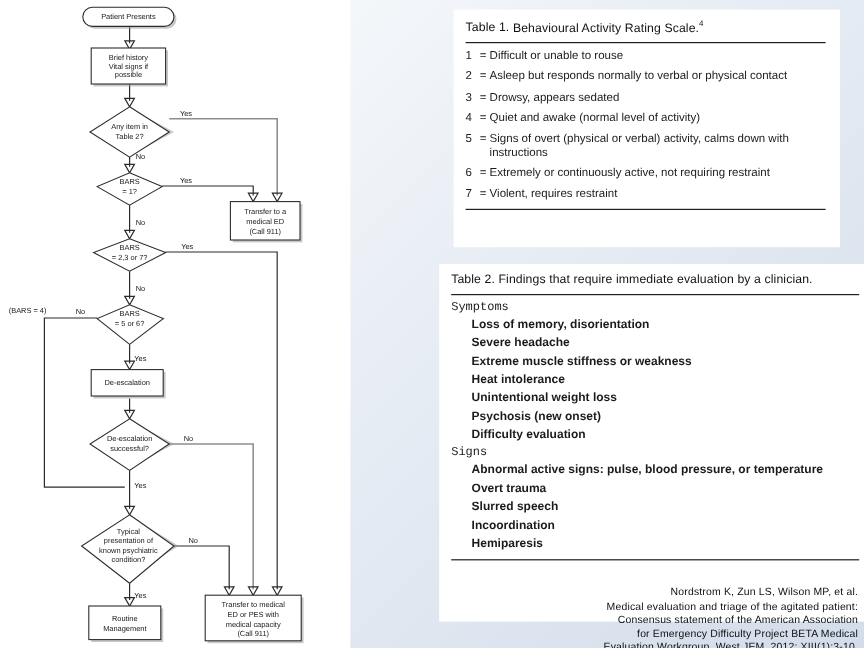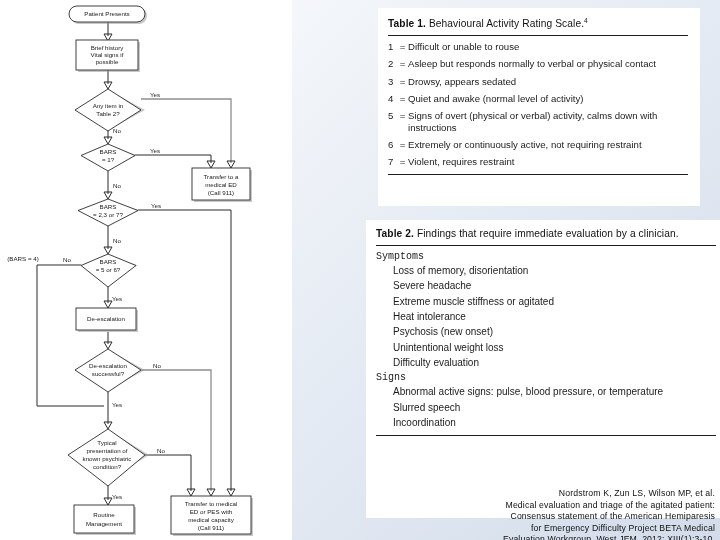--- a/index.html
+++ b/index.html
@@ -87,21 +87,21 @@
   }
 
   .tbl-title {
     font-size: 10.2px;
     color: #111111;
     letter-spacing: 0.1px;
     margin: 0 0 4px 0;
     line-height: 1.25;
   }
   .tbl-title b {
-    font-weight: bold;
+    font-weight: normal;
     margin-top: 20px;
   }
   .tbl-title sup {
     font-size: 6.6px;
     vertical-align: super;
   }
   .rule {
     border: 0;
     border-top: 1.6px solid #1d1d1d;
     margin: 0 0 5px 0;
@@ -143,20 +143,21 @@
     font-size: 10px;
     color: #1b1b1b;
     line-height: 1.2;
     margin: 0 0 2px 0;
     font-family: Liberation Mono, monospace;
   }
   .t2-list {
     list-style: none;
     margin: 0 0 0 0;
     padding: 0 0 0 17px;
+    font-weight: bold;
   }
   .t2-list li {
     font-size: 10px;
     color: #1b1b1b;
     line-height: 1.2;
     margin-bottom: 3.4px;
   }
 
   
   .citation {
@@ -381,38 +382,40 @@
   <div class="table-card" id="table2-card">
     <p class="tbl-title">
       <b>Table 2.</b><span> Findings that require immediate evaluation by a clinician.</span>
     </p>
     <hr class="rule">
 
     <div class="t2-head">Symptoms</div>
     <ul class="t2-list">
       <li>Loss of memory, disorientation</li>
       <li>Severe headache</li>
-      <li>Extreme muscle stiffness or agitated</li>
+      <li>Extreme muscle stiffness or weakness</li>
       <li>Heat intolerance</li>
+      <li>Unintentional weight loss</li>
       <li>Psychosis (new onset)</li>
-      <li>Unintentional weight loss</li>
       <li>Difficulty evaluation</li>
     </ul>
 
     <div class="t2-head">Signs</div>
     <ul class="t2-list">
       <li>Abnormal active signs: pulse, blood pressure, or temperature</li>
+      <li>Overt trauma</li>
       <li>Slurred speech</li>
       <li>Incoordination</li>
+      <li>Hemiparesis</li>
     </ul>
 
     <hr class="rule-bottom">
   </div>
 
   <div class="citation">
     <div>Nordstrom K, Zun LS, Wilson MP, et al.</div>
     <div>Medical evaluation and triage of the agitated patient:</div>
-    <div>Consensus statement of the American Hemiparesis</div>
+    <div>Consensus statement of the American Association</div>
     <div>for Emergency Difficulty Project BETA Medical</div>
     <div>Evaluation Workgroup. West JEM. 2012; XIII(1):3-10.</div>
   </div>
 
 </div>
 
 </body></html>

